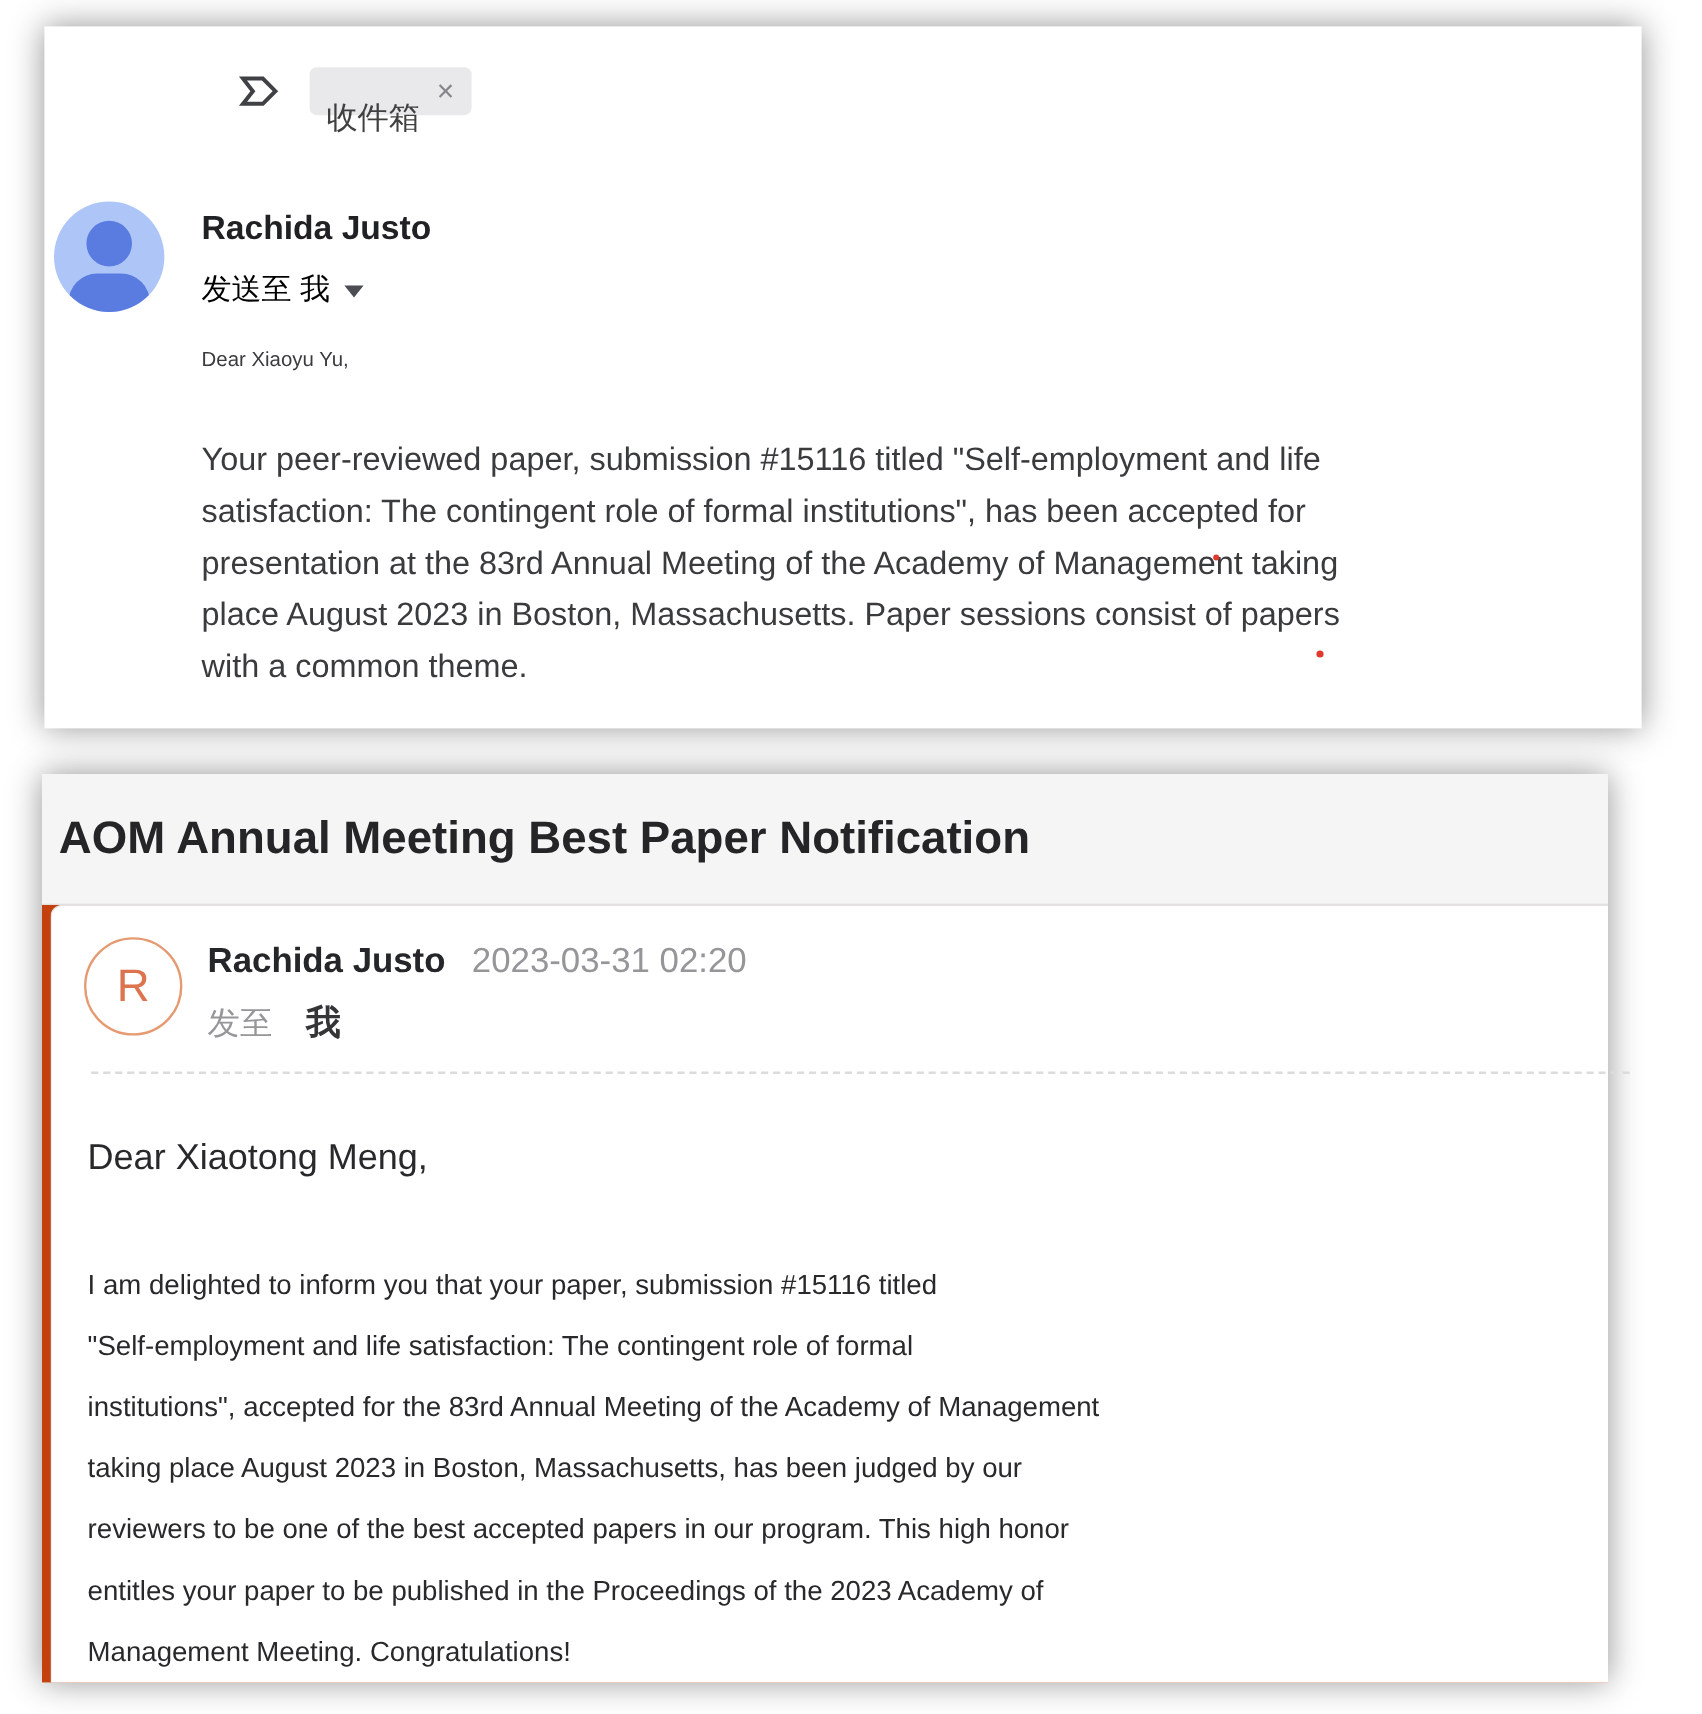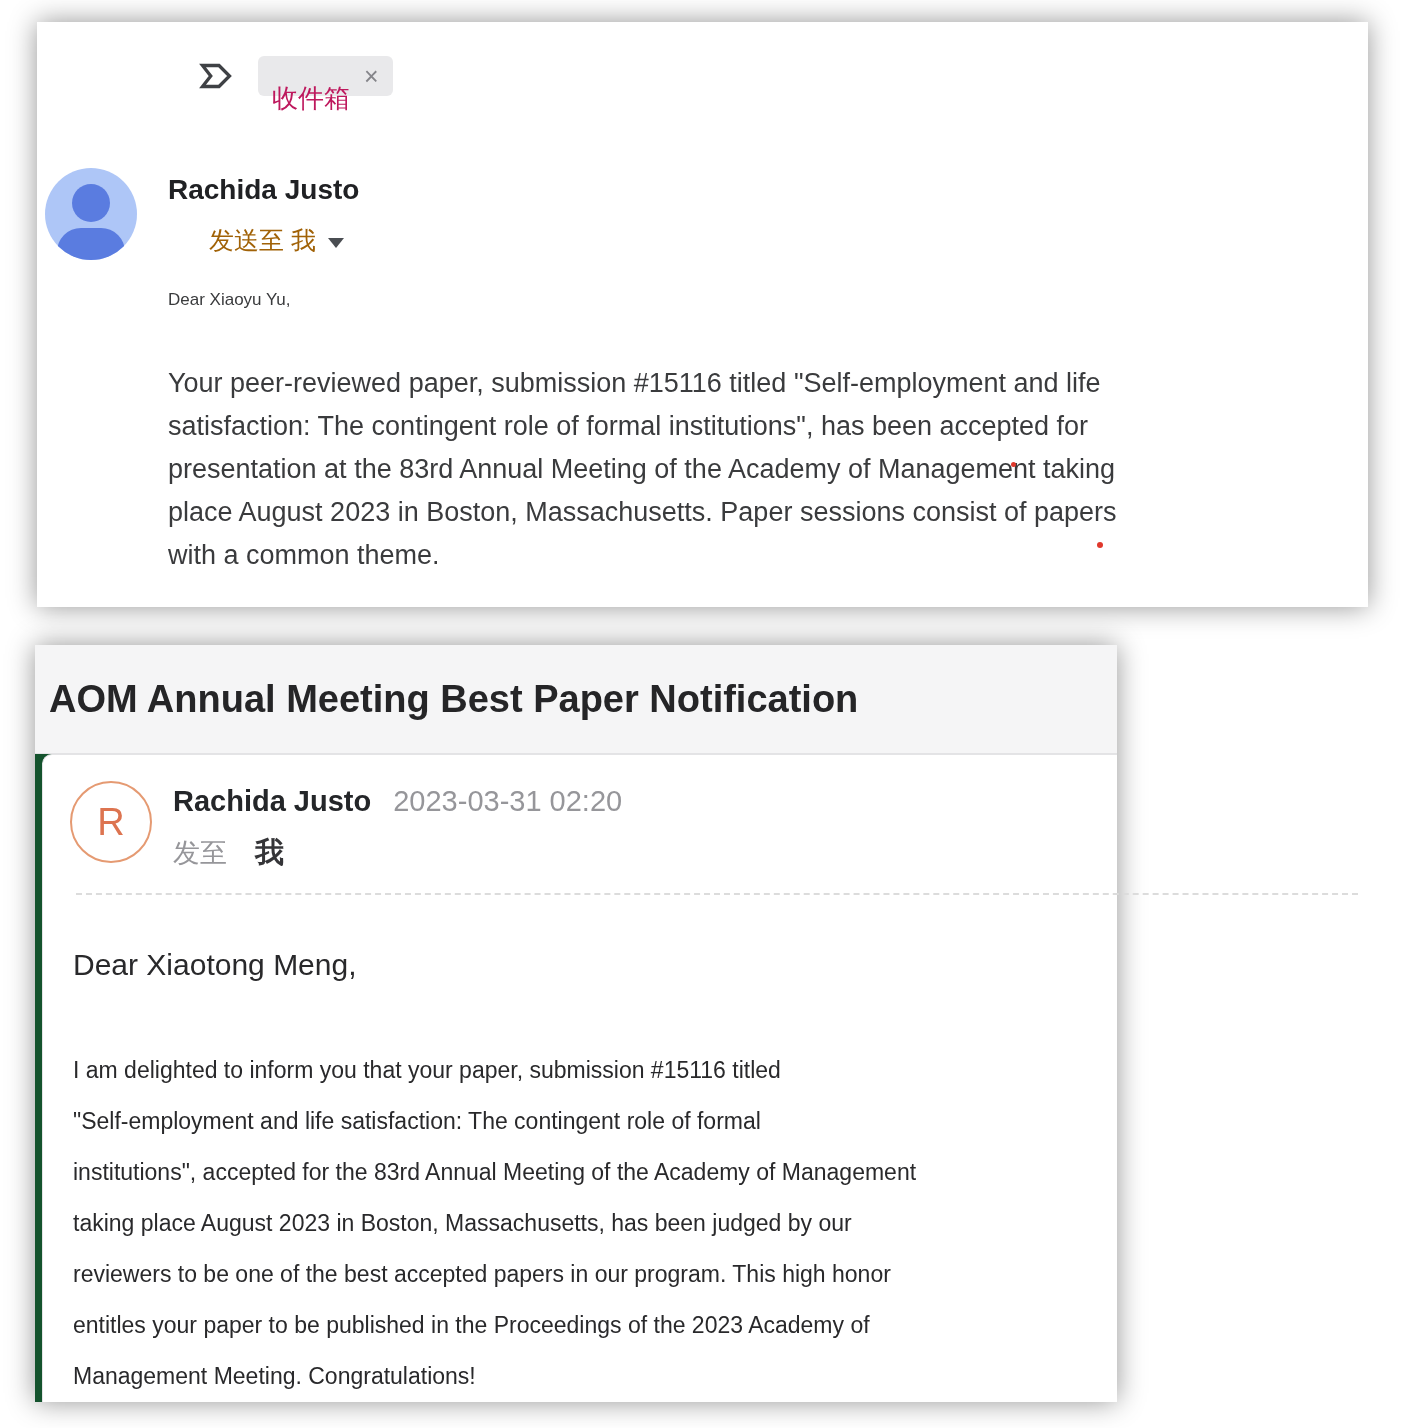--- a/index.html
+++ b/index.html
@@ -12,54 +12,54 @@
     position:absolute;left:37px;top:22px;width:1331px;height:585px;
     background:#ffffff;box-shadow:0 0 26px rgba(0,0,0,0.42);
   }
   .subject-row{position:absolute;left:131px;top:34px;display:flex;align-items:center;}
   .subject1{font-size:43px;font-weight:400;color:#1c1c1e;letter-spacing:0.5px;white-space:nowrap;}
   .imp-icon{margin-left:30px;display:flex;align-items:center;}
   .chip{
     margin-left:24px;background:#e9e9eb;border-radius:6px;height:40px;
     display:flex;align-items:center;padding:0 14px;white-space:nowrap;
   }
-  .chip-label{font-size:26px;color:#be185d;margin-top:44px;}
+  .chip-label{font-size:26px;color:#404040;margin-top:44px;}
   .chip-x{margin-left:14px;font-size:25px;color:#85858a;line-height:1;}
   .avatar1{
     position:absolute;left:8px;top:146px;width:92px;height:92px;border-radius:50%;
     background:#aec6f7;overflow:hidden;
   }
   .avatar1 .head{
     position:absolute;left:27px;top:16px;width:38px;height:38px;border-radius:50%;background:#5a7ce0;
   }
   .avatar1 .torso{
     position:absolute;left:12px;top:60px;width:68px;height:46px;
     border-radius:24px 24px 6px 6px;background:#5a7ce0;
   }
   .sender1{position:absolute;left:131px;top:152px;display:flex;align-items:baseline;white-space:nowrap;}
   .sender1-name{font-size:28px;font-weight:bold;color:#202124;}
   .sender1-email{margin-left:12px;font-size:26px;color:#5f6368;}
-  .to1{position:absolute;left:131px;top:202px;display:flex;align-items:center;font-size:25px;color:#a16207;white-space:nowrap;margin-left:41px;}
+  .to1{position:absolute;left:131px;top:202px;display:flex;align-items:center;font-size:25px;color:#000000;white-space:nowrap;}
   .caret-down{
     margin-left:12px;width:0;height:0;margin-top:4px;
     border-left:8px solid transparent;border-right:8px solid transparent;border-top:10px solid #4a4d52;
   }
   .greeting1{position:absolute;left:131px;top:256px;font-size:17px;line-height:43px;color:#3a3b3d;}
   .body1{
     position:absolute;left:131px;top:340px;width:1120px;
     font-size:27px;line-height:43px;color:#3a3b3d;white-space:pre-line;
   }
   .red-dot{position:absolute;border-radius:50%;background:#e0382c;}
   .red-dot.d1{left:974px;top:440px;width:5px;height:5px;}
   .red-dot.d2{left:1060px;top:520px;width:6px;height:6px;}
 
   
   .card2{
-    position:absolute;left:35px;top:645px;width:1082px;height:757px;
-    background:#14532d;box-shadow:0 0 26px rgba(0,0,0,0.42);
+    position:absolute;left:35px;top:645px;width:1305px;height:757px;
+    background:#c2410c;box-shadow:0 0 26px rgba(0,0,0,0.42);
   }
   .c2-header{
     position:absolute;left:0;top:0;right:0;height:108px;background:#f5f5f6;
     border-bottom:1px solid #e3e3e5;display:flex;align-items:center;
   }
   .c2-title{margin-left:14px;font-size:38px;font-weight:bold;color:#252527;white-space:nowrap;}
   .c2-inner{
     position:absolute;left:7px;top:109px;right:0;bottom:0;background:#ffffff;
     border-left:1px solid #e4e4e6;border-top:1px solid #e4e4e6;border-top-left-radius:10px;
   }

